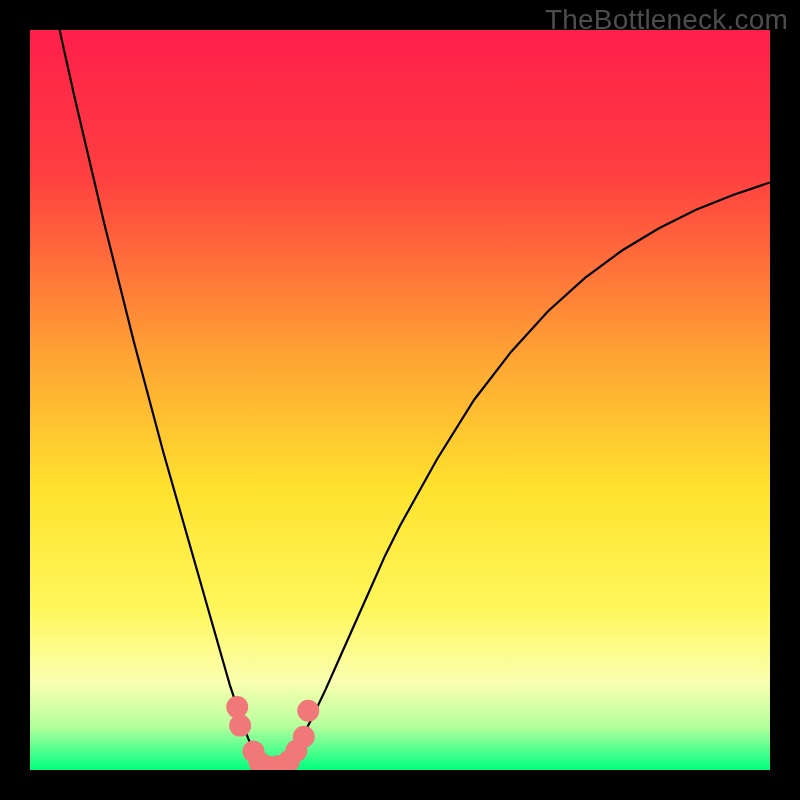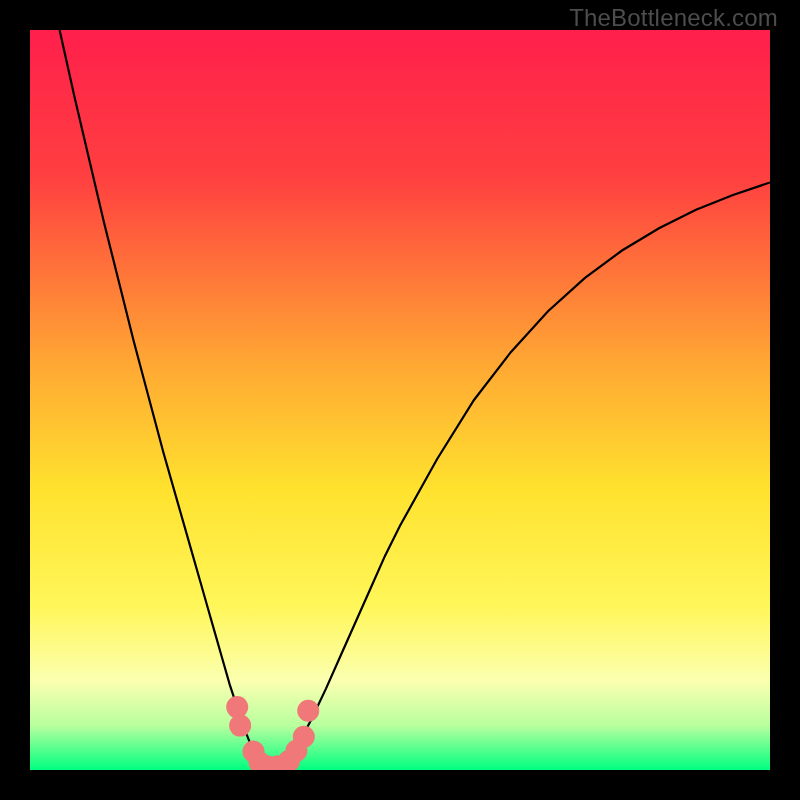--- a/index.html
+++ b/index.html
@@ -21,23 +21,23 @@
     position: absolute;
     left: 30px;
     top: 30px;
     width: 740px;
     height: 740px;
     overflow: hidden;
   }
   .watermark {
     position: absolute;
     top: 4px;
-    right: 22px;
+    right: 12px;
     color: #4d4d4d;
-    font-size: 24px;
+    font-size: 28px;
     font-weight: 500;
     letter-spacing: 0.2px;
     user-select: none;
   }
   svg { display: block; }
 </style>
 </head>
 <body>
 
 <div class="frame">

